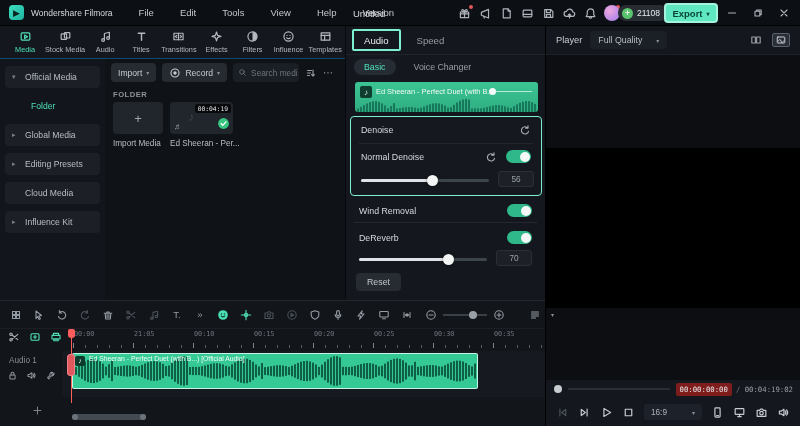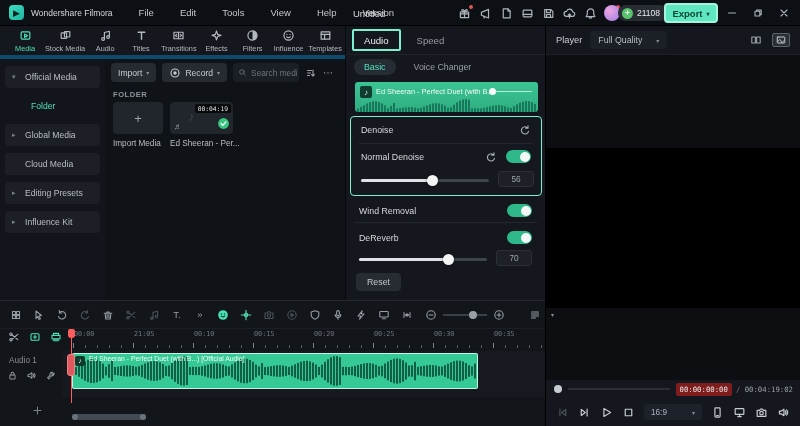--- a/index.html
+++ b/index.html
@@ -21,21 +21,21 @@
   #project-title{position:absolute;left:353px;top:0;height:26px;display:flex;align-items:center;font-size:9.5px;color:#d7dbdf}
   #tb-icons{position:absolute;left:458px;top:0;height:26px;display:flex;align-items:center;gap:8px;color:#aeb4bb}
   #tb-icons .icon{width:13px;height:13px}
   #avatar{position:absolute;left:604px;top:5px;width:16px;height:16px;border-radius:50%;background:radial-gradient(circle at 35% 35%,#f0a7e0,#9b7ce8)}
   #credits{position:absolute;left:618px;top:5px;height:16px;padding:0 8px 0 4px;border-radius:8px;background:#282d34;display:flex;align-items:center;gap:4px}
   #coin{width:11px;height:11px;border-radius:50%;background:#59c46c;color:#0d2e14;font-size:9px;display:flex;align-items:center;justify-content:center;font-weight:bold}
   #credits span{font-size:8.5px;color:#e8ebee}
   #export-btn{position:absolute;left:664px;top:3px;width:54px;height:20px;background:#5fe7c2;border:2px solid #a5f4dd;border-radius:4px;display:flex;align-items:center;justify-content:center;gap:4px;color:#0a4435;font-size:9.5px;font-weight:bold}
   #win-controls{position:absolute;right:4px;top:0;height:26px;display:flex;align-items:center;gap:14px;color:#aeb4bb;padding-right:6px}
   
-  #media-tabs{position:absolute;left:0;top:26px;width:345px;height:33px;background:#14171d;display:flex;align-items:center;padding-left:8px;gap:2px;border-bottom:4px solid #0c4a6e}
+  #media-tabs{position:absolute;left:0;top:26px;width:345px;height:33px;background:#14171d;display:flex;align-items:center;padding-left:8px;gap:2px;border-bottom:1px solid #0c4a6e}
   .mtab{display:flex;flex-direction:column;align-items:center;gap:2px;color:#b4b9bf;min-width:34px;padding:0 1px}
   .mtab .icon{width:13px;height:13px}
   .mtab .lbl{font-size:7.3px;white-space:nowrap}
   .mtab.active{color:#4fe0b6}
   
   #sidebar{position:absolute;left:0;top:59px;width:105px;height:241px;background:#12151b;padding:7px 5px}
   .side-item{position:relative;height:22px;margin-bottom:7px;background:#1c2026;border-radius:4px;display:flex;align-items:center;padding-left:20px;font-size:8.6px;color:#b9bec4}
   .side-item .chev{position:absolute;left:7px;color:#787f87;font-size:7px}
   .side-item.indent{background:transparent;padding-left:26px}
   .side-item.active{color:#4fe0b6}
@@ -320,26 +320,26 @@
     </div>
     <div class="side-item active indent">
       <span class="chev"></span>
       <span>Folder</span>
     </div>
     <div class="side-item">
       <span class="chev">▸</span>
       <span>Global Media</span>
     </div>
     <div class="side-item">
+      <span class="chev">▸</span>
+      <span>Editing Presets</span>
+    </div>
+    <div class="side-item">
       <span class="chev"></span>
       <span>Cloud Media</span>
-    </div>
-    <div class="side-item">
-      <span class="chev">▸</span>
-      <span>Editing Presets</span>
     </div>
     <div class="side-item">
       <span class="chev">▸</span>
       <span>Influence Kit</span>
     </div>
   </div>
 
 <div id="media-area">
   <div id="media-toolbar">
     <div class="btn-sm">

